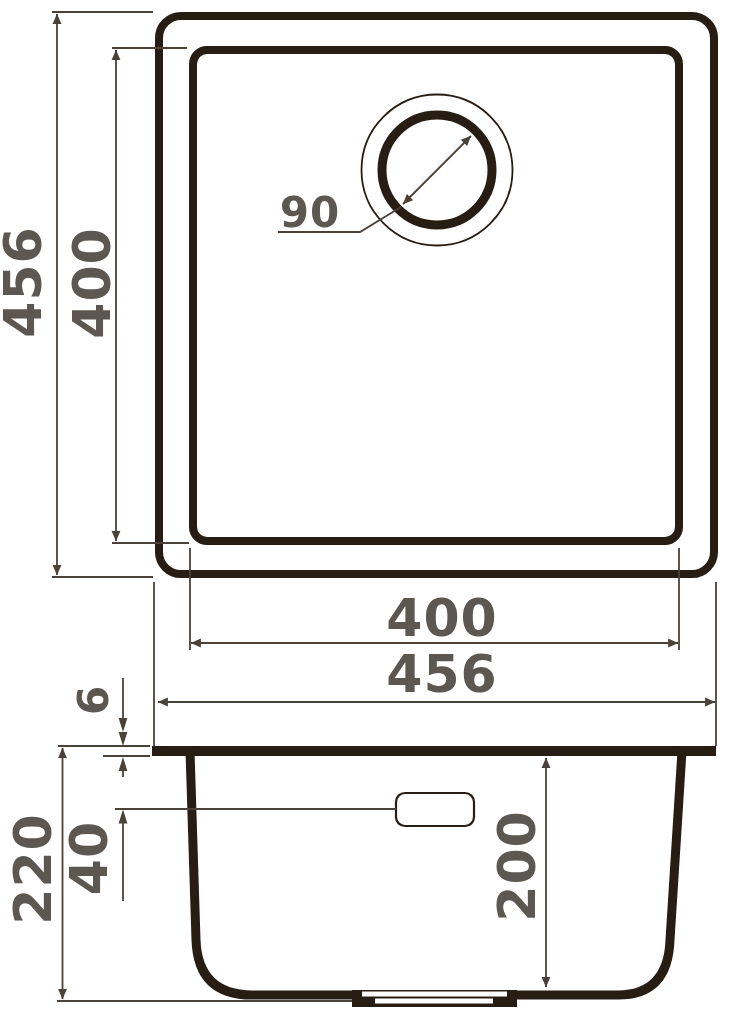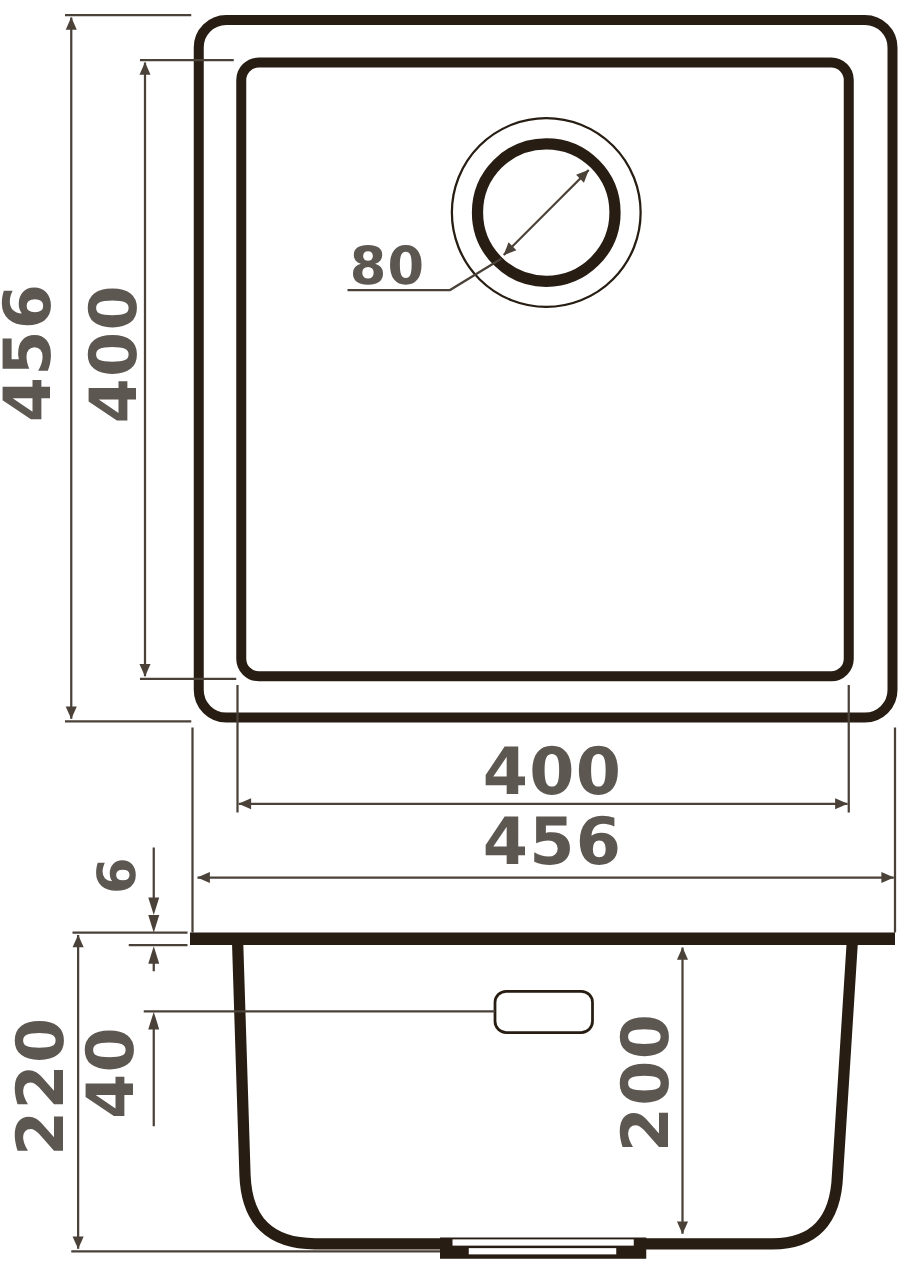--- a/index.html
+++ b/index.html
@@ -87,20 +87,20 @@
 
       <g>
         <polygon points="123,809.5 118.6,823.5 127.4,823.5" fill="#4a4138"></polygon>
         <line x1="123" y1="821" x2="123" y2="901" stroke="#4a4138" stroke-width="1.8"></line>
       </g>
     </g>
   </svg>
 
   <div class="dim-label rot" style="left:23px;top:282px;">456</div>
   <div class="dim-label rot" style="left:92px;top:283px;">400</div>
-  <div class="dim-label small" style="left:310px;top:213px;">80</div>
+  <div class="dim-label small" style="left:310px;top:213px;">90</div>
   <div class="dim-label" style="left:442px;top:618px;">400</div>
   <div class="dim-label" style="left:442px;top:674px;">456</div>
   <div class="dim-label small rot" style="left:94px;top:700px;">6</div>
   <div class="dim-label rot" style="left:33px;top:869px;">220</div>
   <div class="dim-label rot" style="left:89px;top:858px;">40</div>
   <div class="dim-label rot" style="left:517px;top:866px;">200</div>
 </div>
 
 </body></html>

